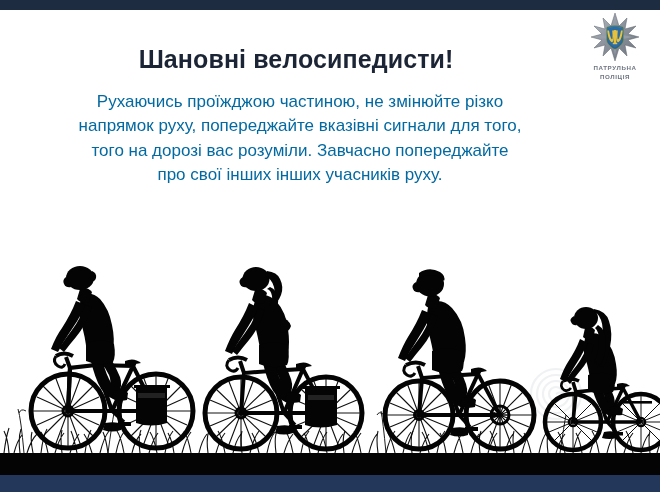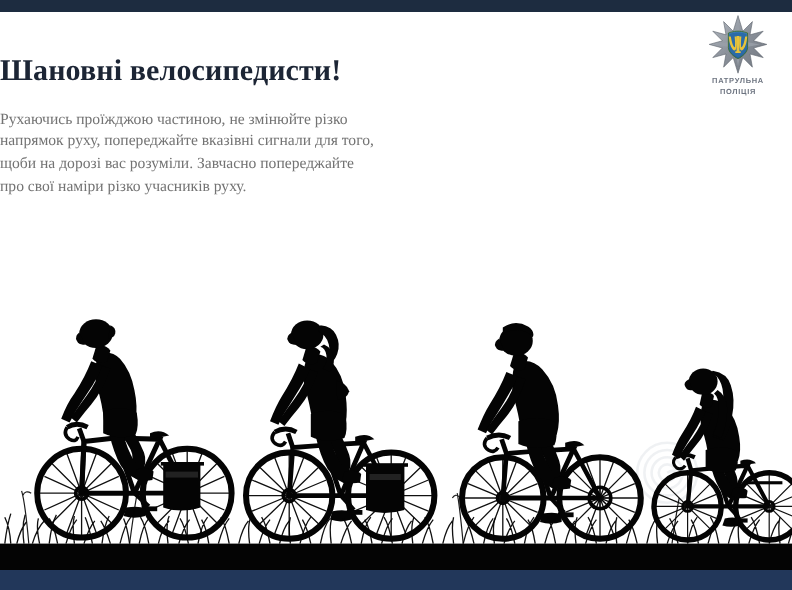--- a/index.html
+++ b/index.html
@@ -40,39 +40,38 @@
     left: 0; top: 10px;
     width: 660px; height: 455px;
     background: #ffffff;
   }
 
   
   .text-block {
     position: absolute;
     left: 0; top: 46px;
     width: 592px;
-    text-align: left;
+    text-align: center;
     z-index: 6;
-    font-family: Liberation Serif, serif;
   }
   .headline {
     font-size: 25px;
     font-weight: bold;
     color: #1c2535;
     letter-spacing: 0.1px;
     margin: 0 0 16px 0;
     line-height: 1.1;
   }
   .body-lines {
     margin: 0 auto;
     width: 600px;
   }
   .body-line {
-    font-size: 13px;
-    color: #737373;
+    font-size: 17px;
+    color: #0369a1;
     line-height: 1.45;
     white-space: nowrap;
   }
 
   
   .logo {
     position: absolute;
     right: 9px;
     top: 12px;
     width: 72px;
@@ -140,22 +139,22 @@
       <circle cx="28" cy="28" r="7"></circle>
       <path d="M28 28 q 6 -4 9 2"></path>
     </g>
   </svg>
 
   <div class="text-block">
     <div class="headline">Шановні велосипедисти!</div>
     <div class="body-lines">
       <div class="body-line">Рухаючись проїжджою частиною, не змінюйте різко</div>
       <div class="body-line">напрямок руху, попереджайте вказівні сигнали для того,</div>
-      <div class="body-line">щоби на дорозі вас розуміли. Завчасно попереджайте</div>
-      <div class="body-line">про свої наміри різко учасників руху.</div>
+      <div class="body-line">того на дорозі вас розуміли. Завчасно попереджайте</div>
+      <div class="body-line">про свої інших інших учасників руху.</div>
     </div>
   </div>
 
   <div class="logo">
     <svg class="logo-star" viewBox="0 0 100 100">
       <defs>
         <linearGradient id="metal" x1="0" y1="0" x2="1" y2="1">
           <stop offset="0%" stop-color="#b8bec6"></stop>
           <stop offset="45%" stop-color="#8d939c"></stop>
           <stop offset="100%" stop-color="#6e747d"></stop>

